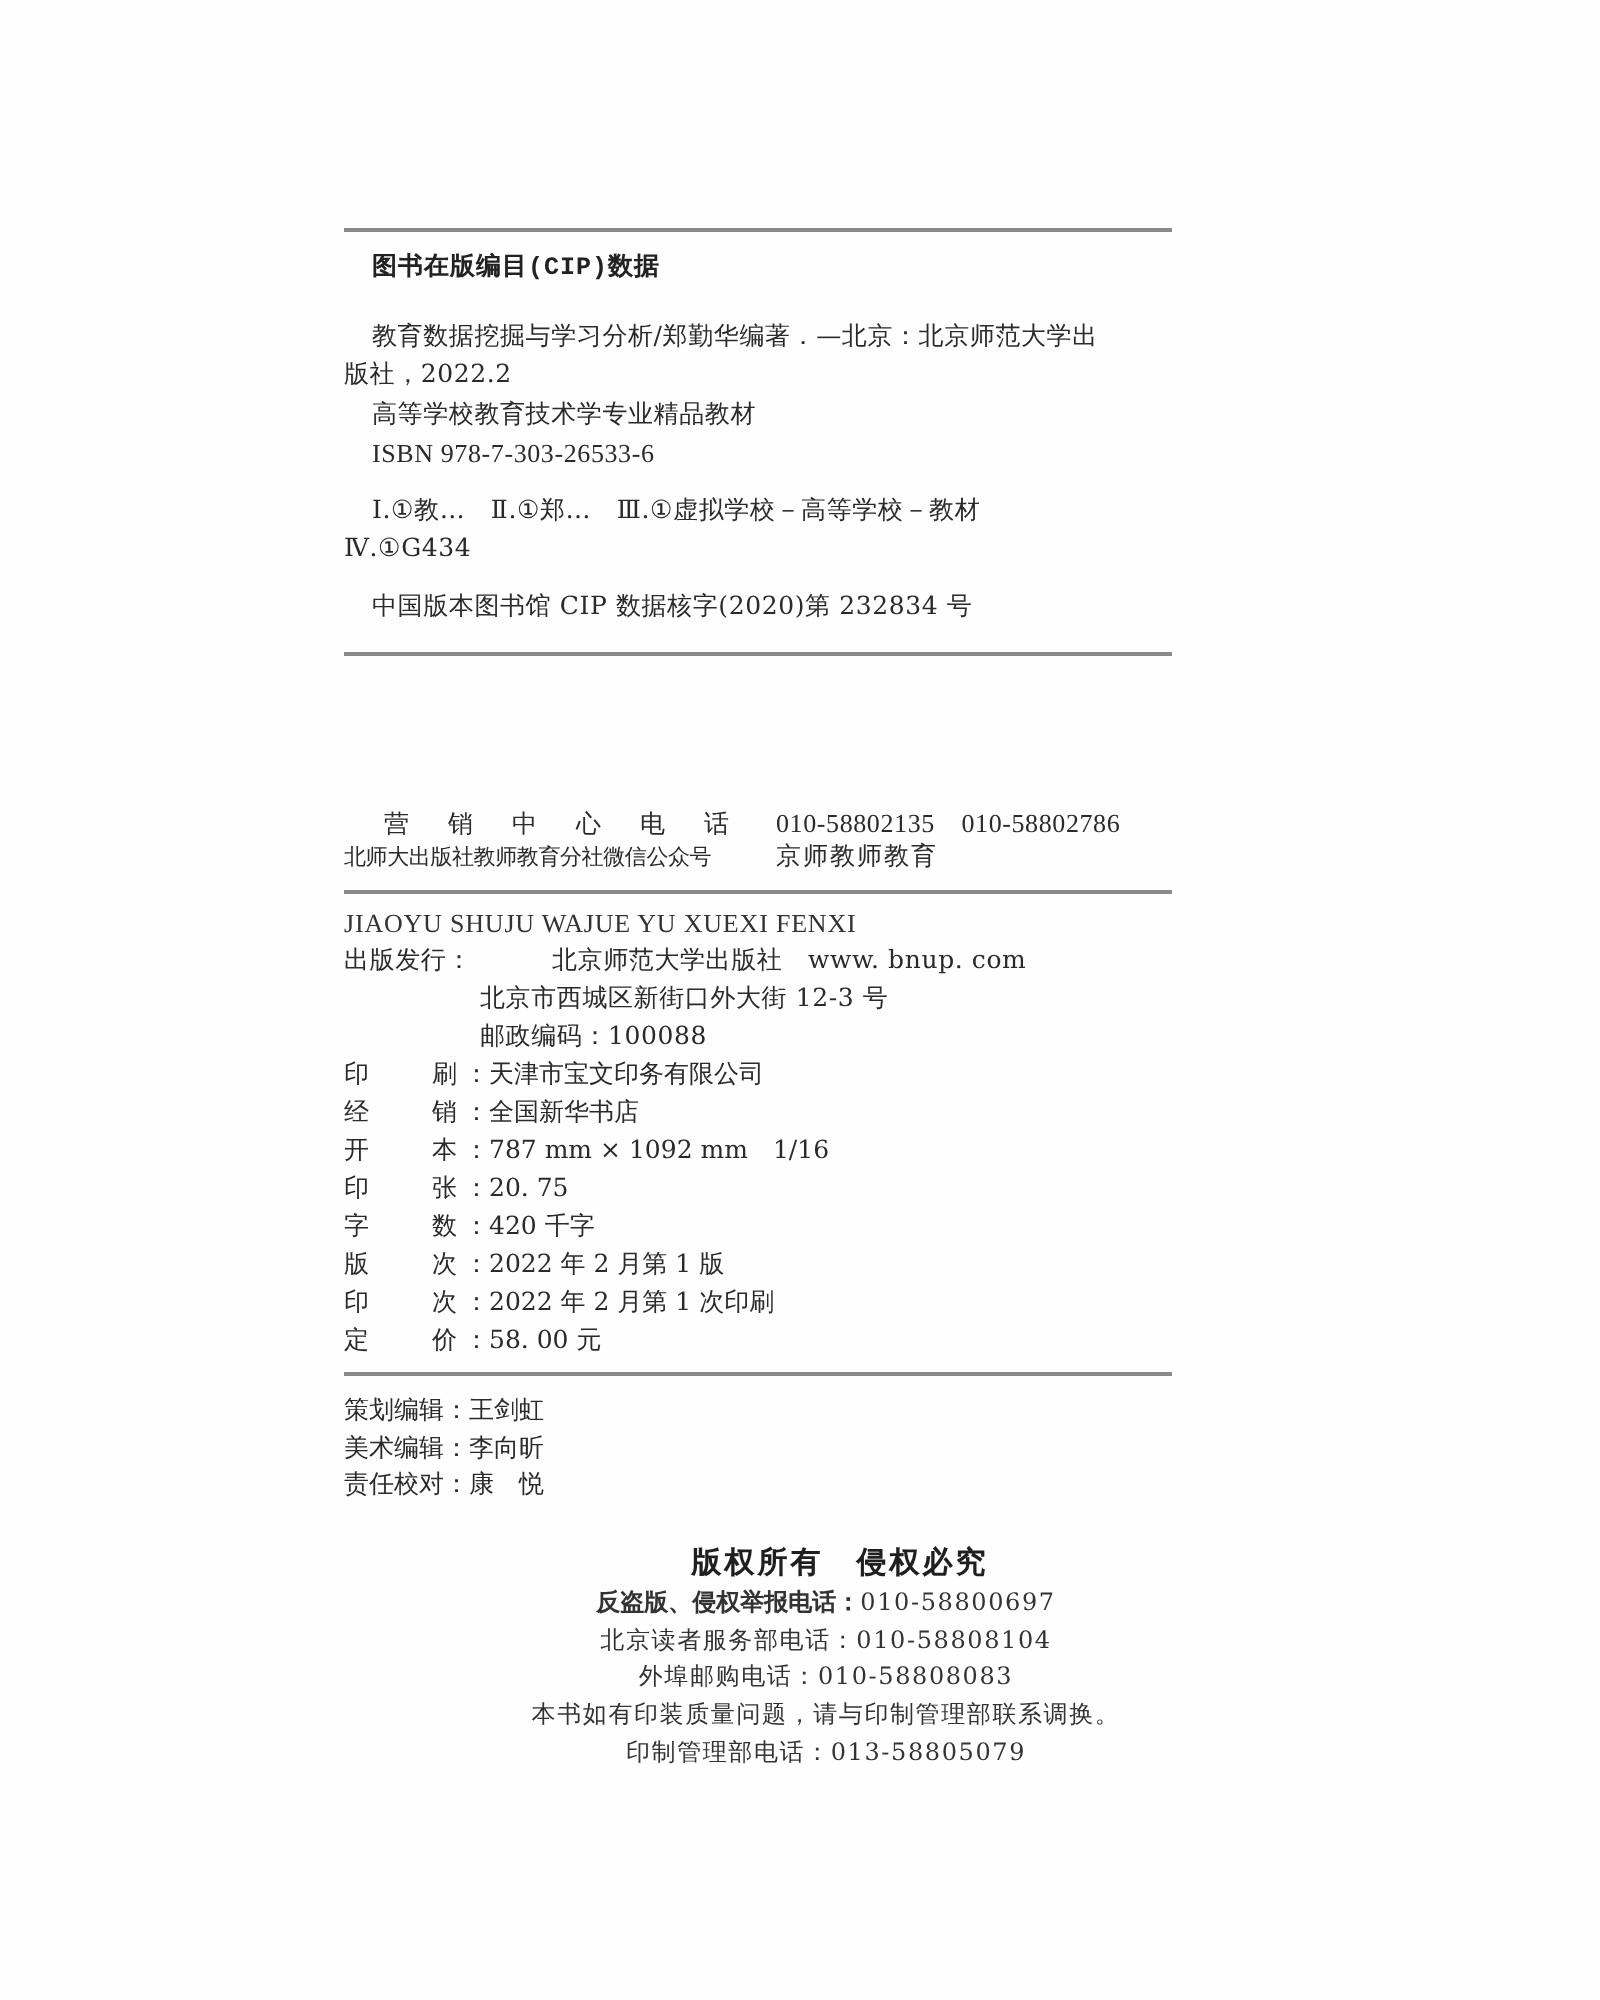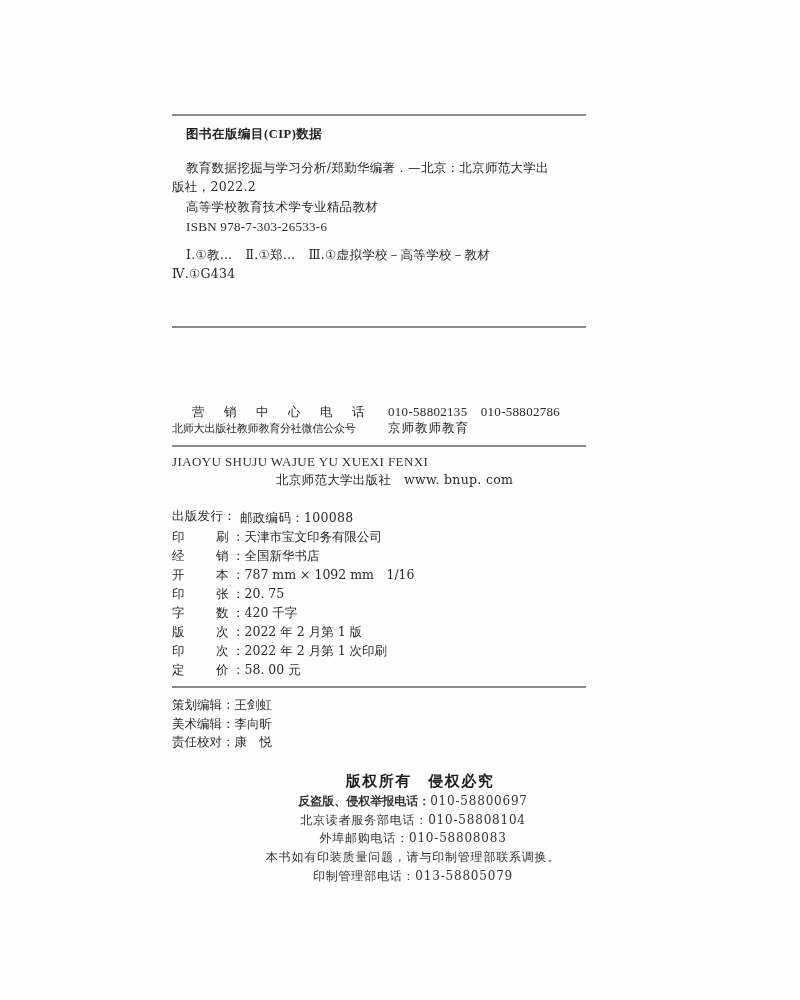--- a/index.html
+++ b/index.html
@@ -27,21 +27,21 @@
       background: #8a8a8a;
     }
     .line {
       position: absolute;
       font-size: 12.5px;
       line-height: 16px;
       white-space: nowrap;
       letter-spacing: 0.3px;
     }
     .cip-heading {
-      font-family: Liberation Serif, serif;
+      font-family: Liberation Mono, monospace;
       font-weight: bold;
       font-size: 12.5px;
       color: #222;
       letter-spacing: 0.5px;
     }
     .mkt-label {
       font-size: 12.5px;
       letter-spacing: 0;
     }
     .mkt-label span { display: inline-block; }
@@ -104,35 +104,37 @@
 
   <div class="rule" style="left:172px; top:114px; width:414px;"></div>
 
   <div class="line cip-heading" style="left:186px; top:126px;">图书在版编目(CIP)数据</div>
   <div class="line" style="left:186px; top:160px;">教育数据挖掘与学习分析/郑勤华编著．—北京：北京师范大学出</div>
   <div class="line" style="left:172px; top:179px;">版社，2022.2</div>
   <div class="line" style="left:186px; top:199px;">高等学校教育技术学专业精品教材</div>
   <div class="line" style="left:186px; top:219px; font-family:Liberation Serif, serif; font-size:13px;">ISBN 978-7-303-26533-6</div>
   <div class="line" style="left:186px; top:247px;">Ⅰ.①教…　Ⅱ.①郑…　Ⅲ.①虚拟学校－高等学校－教材</div>
   <div class="line" style="left:172px; top:266px;">Ⅳ.①G434</div>
+  <div class="line" style="left:186px; top:295px;">中国版本图书馆 CIP 数据核字(2020)第 232834 号</div>
 
   <div class="rule" style="left:172px; top:326px; width:414px;"></div>
 
   <div class="line mkt-label" style="left:172px; top:404px;margin-left:20px;">
     <span style="width:32px;">营</span><span style="width:32px;">销</span><span style="width:32px;">中</span><span style="width:32px;">心</span><span style="width:32px;">电</span><span style="width:18px;">话</span>
   </div>
   <div class="line" style="left:388px; top:404px; font-family:'Liberation Serif', serif; font-size:13px;">010-58802135　010-58802786</div>
   <div class="line" style="left:172px; top:421px; font-size:11px; letter-spacing:-0.2px;">北师大出版社教师教育分社微信公众号</div>
   <div class="line" style="left:388px; top:420px; font-size:12.5px; letter-spacing:1px;">京师教师教育</div>
 
   <div class="rule" style="left:172px; top:445px; width:414px;"></div>
 
   <div class="line pinyin" style="left:172px; top:454px;">JIAOYU SHUJU WAJUE YU XUEXI FENXI</div>
-  <div class="line" style="left:172px; top:472px;margin-top:36px;">出版发行：</div>
+  <div class="line" style="left:172px; top:472px;">出版发行：</div>
   <div class="line" style="left:240px; top:472px;margin-left:36px;">北京师范大学出版社　www. bnup. com</div>
+  <div class="line" style="left:240px; top:491px;">北京市西城区新街口外大街 12-3 号</div>
   <div class="line" style="left:240px; top:510px;">邮政编码：100088</div>
 
   <div class="spec-row" style="top:529px;">
     <span class="spec-label"><span class="c1">印</span><span class="c2">刷</span>&nbsp;</span><span>：</span><span>天津市宝文印务有限公司</span>
   </div>
   <div class="spec-row" style="top:548px;">
     <span class="spec-label"><span class="c1">经</span><span class="c2">销</span>&nbsp;</span><span>：</span><span>全国新华书店</span>
   </div>
   <div class="spec-row" style="top:567px;">
     <span class="spec-label"><span class="c1">开</span><span class="c2">本</span>&nbsp;</span><span>：</span><span>787 mm × 1092 mm　1/16</span>

